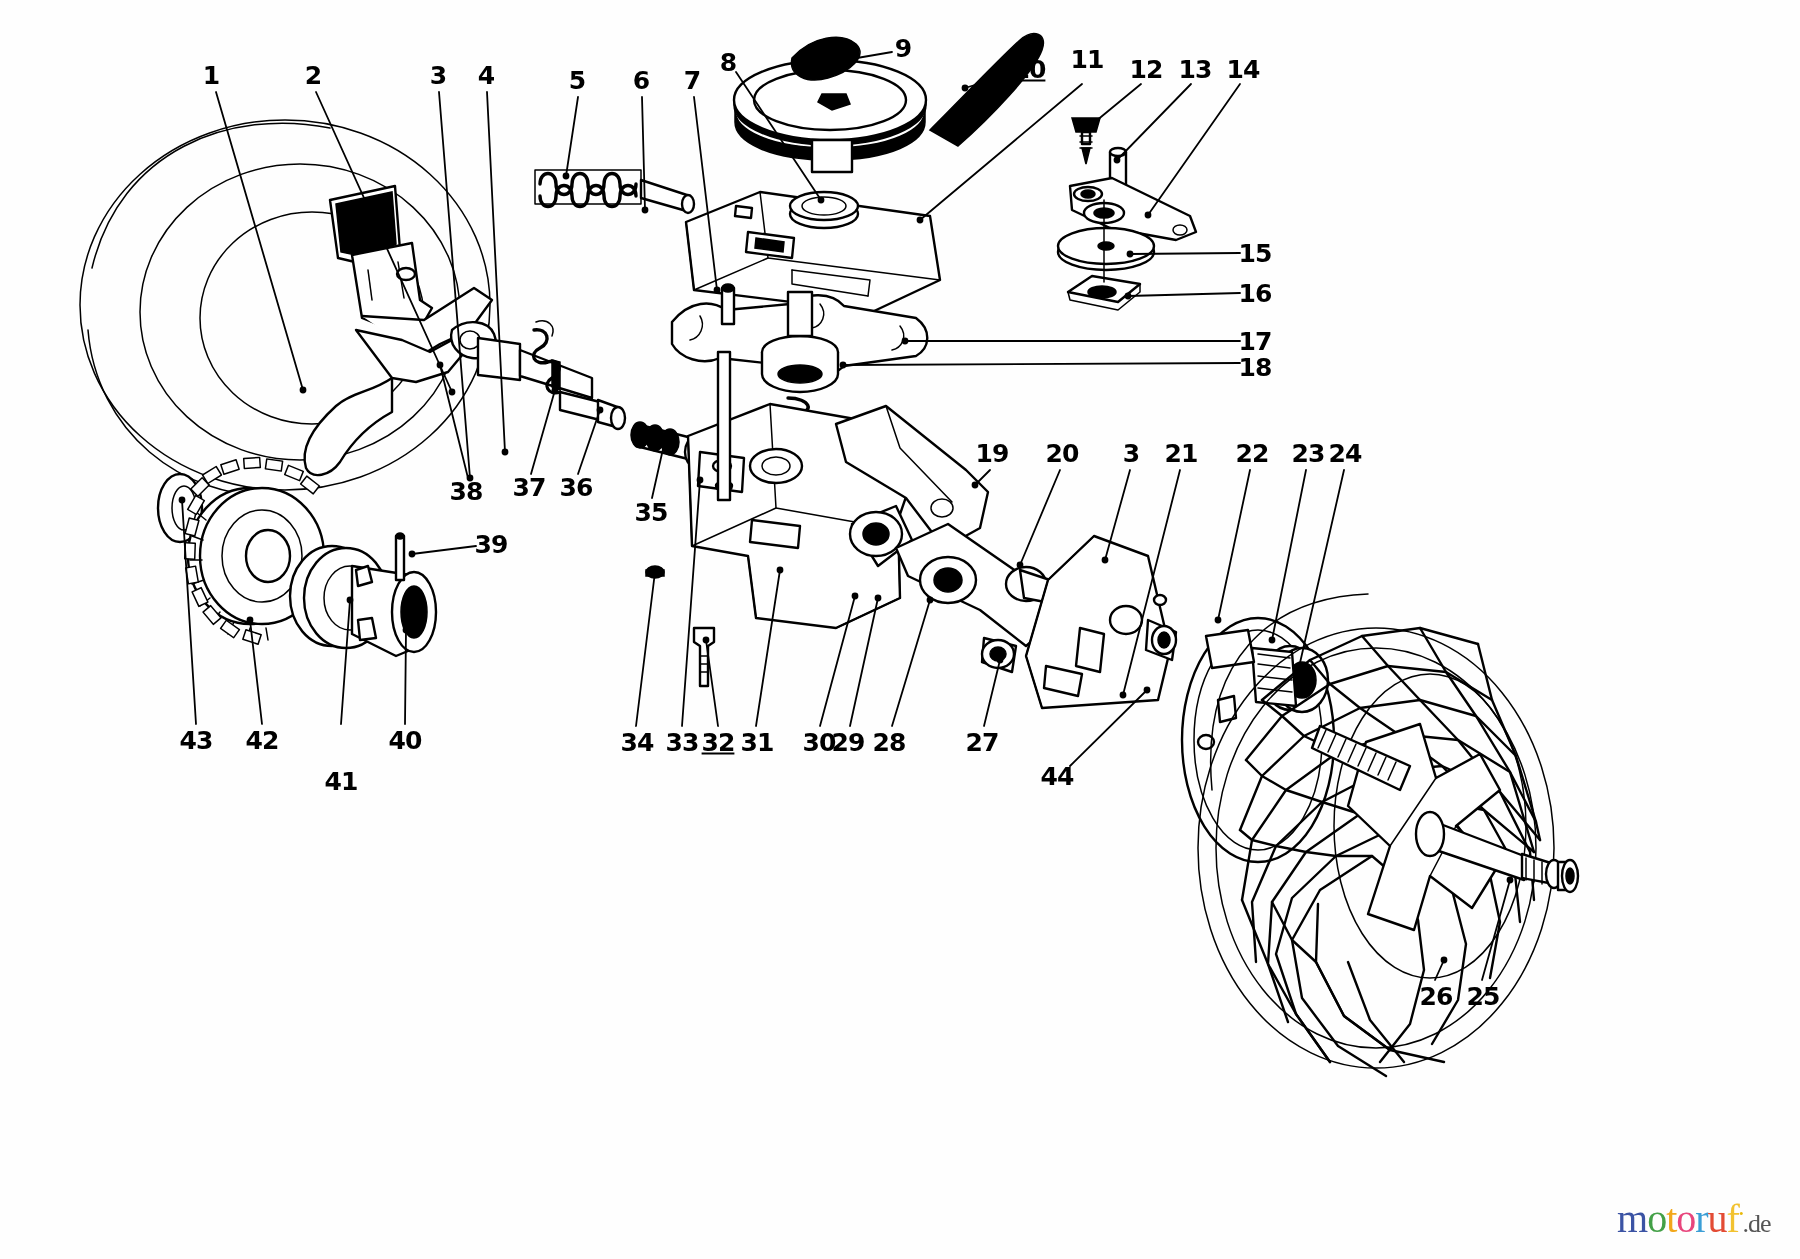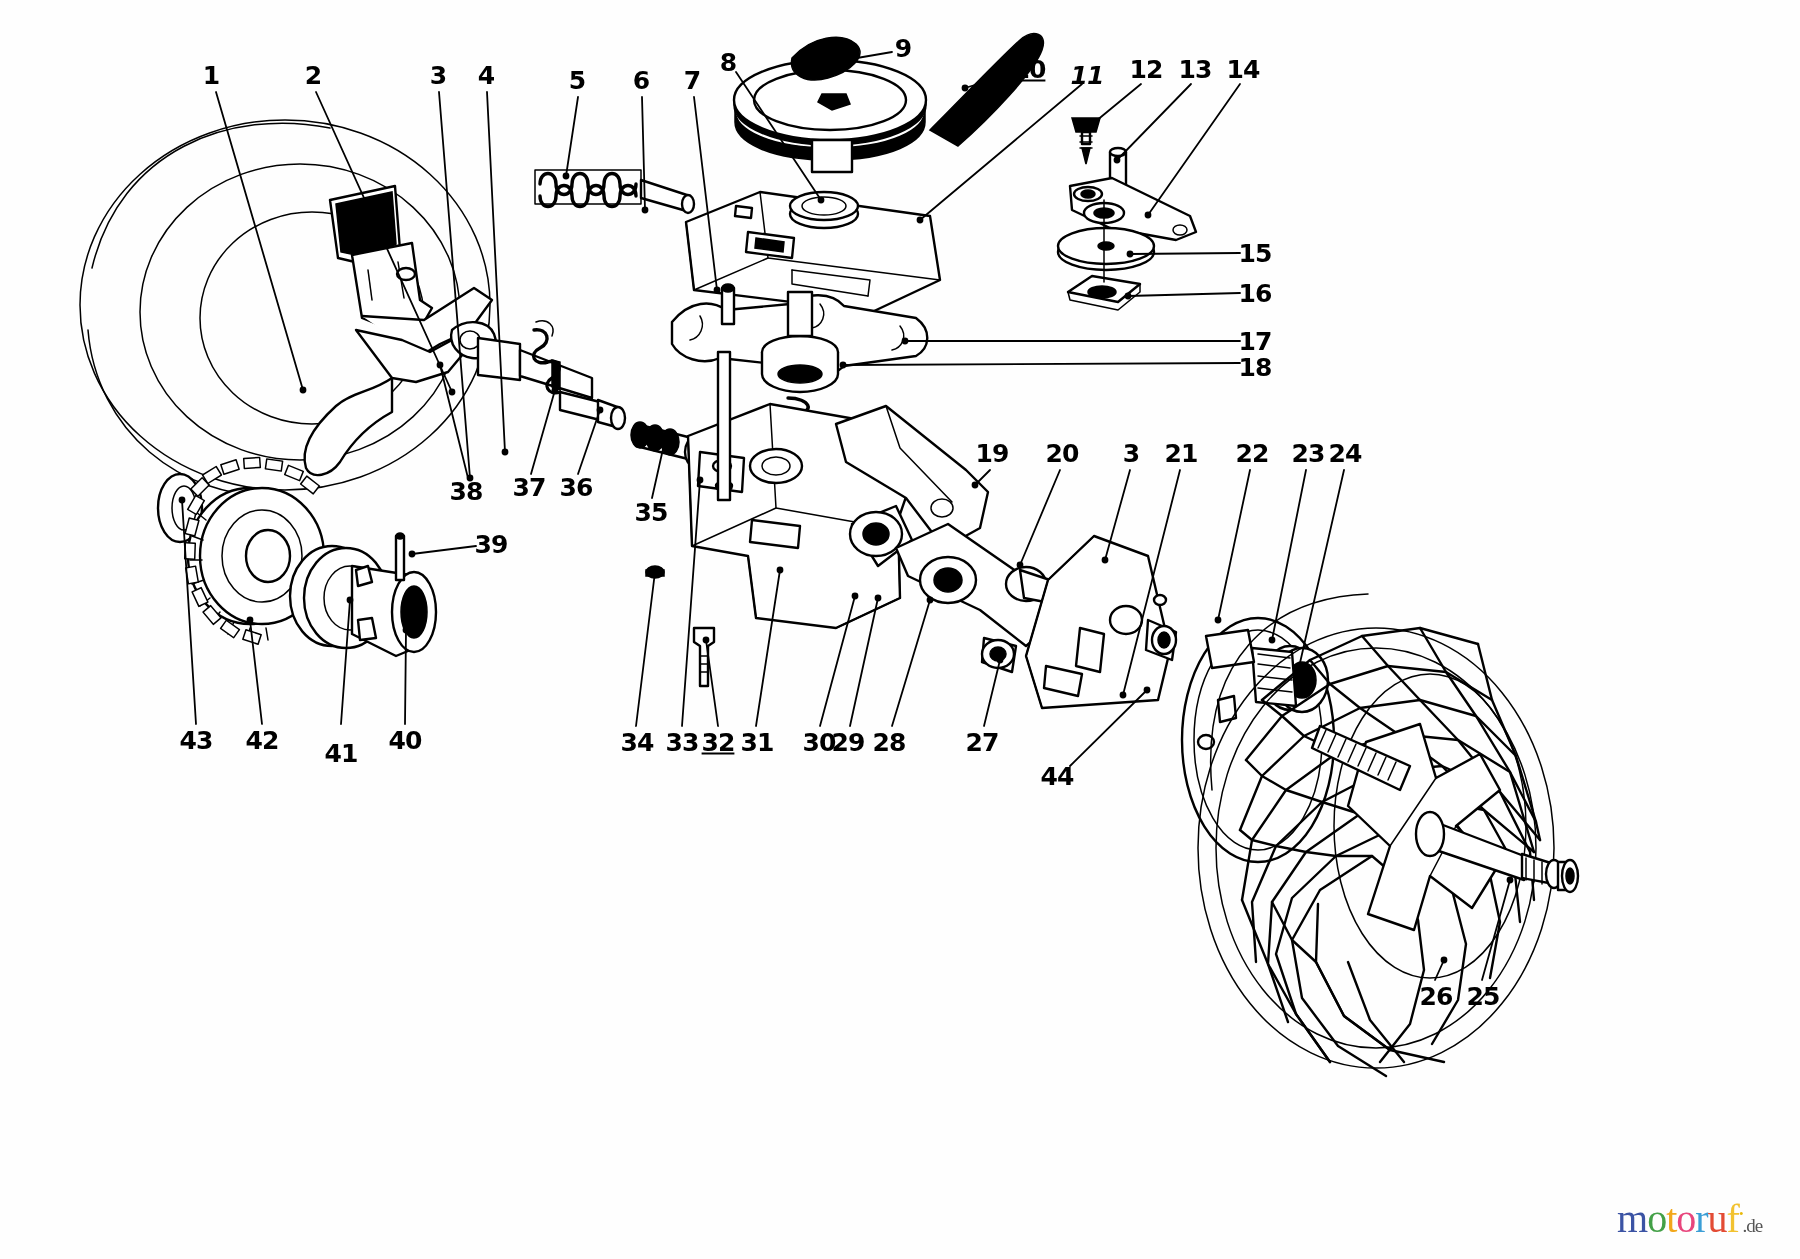--- a/index.html
+++ b/index.html
@@ -5,21 +5,21 @@
 <style>
   html,body{margin:0;padding:0;background:#ffffff;}
   body{font-family:"Liberation Sans",sans-serif;}
   #page{position:relative;width:1800px;height:1259px;background:#fefefe;overflow:hidden;}
   #art{position:absolute;left:0;top:0;width:1800px;height:1259px;}
   .callout{position:absolute;font-family:"DejaVu Sans",sans-serif;font-weight:bold;
            font-size:25px;color:#000;letter-spacing:-1px;line-height:1;white-space:nowrap;
            transform:translate(-50%,-50%);}
   #watermark{position:absolute;left:1617px;top:1195px;font-family:"Liberation Serif",serif;
              font-size:40px;letter-spacing:-1px;white-space:nowrap;}
-  #watermark .d{font-size:19px;color:#555;}
+  #watermark .d{font-size:26px;color:#555;}
   #watermark .dot{font-size:13px;vertical-align:super;color:#e8b90a;}
 </style>
 </head>
 <body>
 
 <div id="page">
 
   <svg id="art" viewBox="0 0 1800 1259" xmlns="http://www.w3.org/2000/svg">
     <defs>
       <style>
@@ -471,21 +471,21 @@
       <div class="callout" style="left: 211px; top: 75px;">1</div>
       <div class="callout" style="left: 313px; top: 75px;">2</div>
       <div class="callout" style="left: 438px; top: 75px;">3</div>
       <div class="callout" style="left: 486px; top: 75px;">4</div>
       <div class="callout" style="left: 577px; top: 80px;">5</div>
       <div class="callout" style="left: 641px; top: 80px;">6</div>
       <div class="callout" style="left: 692px; top: 80px;">7</div>
       <div class="callout" style="left: 728px; top: 62px;">8</div>
       <div class="callout" style="left: 903px; top: 48px;">9</div>
       <div class="callout" style="left: 1029px; top: 69px; text-decoration: underline;">10</div>
-      <div class="callout" style="left: 1087px; top: 75px; font-style: italic;">11</div>
+      <div class="callout" style="left: 1087px; top: 59px;">11</div>
       <div class="callout" style="left: 1146px; top: 69px;">12</div>
       <div class="callout" style="left: 1195px; top: 69px;">13</div>
       <div class="callout" style="left: 1243px; top: 69px;">14</div>
       <div class="callout" style="left: 1255px; top: 253px;">15</div>
       <div class="callout" style="left: 1255px; top: 293px;">16</div>
       <div class="callout" style="left: 1255px; top: 341px;">17</div>
       <div class="callout" style="left: 1255px; top: 367px;">18</div>
       <div class="callout" style="left: 992px; top: 453px;">19</div>
       <div class="callout" style="left: 1062px; top: 453px;">20</div>
       <div class="callout" style="left: 1181px; top: 453px;">21</div>
@@ -502,21 +502,21 @@
       <div class="callout" style="left: 757px; top: 742px;">31</div>
       <div class="callout" style="left: 718px; top: 742px; text-decoration: underline;">32</div>
       <div class="callout" style="left: 682px; top: 742px;">33</div>
       <div class="callout" style="left: 637px; top: 742px;">34</div>
       <div class="callout" style="left: 651px; top: 512px;">35</div>
       <div class="callout" style="left: 576px; top: 487px;">36</div>
       <div class="callout" style="left: 529px; top: 487px;">37</div>
       <div class="callout" style="left: 466px; top: 491px;">38</div>
       <div class="callout" style="left: 491px; top: 544px;">39</div>
       <div class="callout" style="left: 405px; top: 740px;">40</div>
-      <div class="callout" style="left: 341px; top: 753px;">41</div>
+      <div class="callout" style="left: 341px; top: 781px;">41</div>
       <div class="callout" style="left: 262px; top: 740px;">42</div>
       <div class="callout" style="left: 196px; top: 740px;">43</div>
       <div class="callout" style="left: 1057px; top: 776px;">44</div>
     </div>
 
   <div id="watermark"><span style="color: rgb(59, 83, 164);">m</span><span style="color: rgb(67, 160, 71);">o</span><span style="color: rgb(242, 167, 27);">t</span><span style="color: rgb(232, 69, 124);">o</span><span style="color: rgb(59, 158, 214);">r</span><span style="color: rgb(227, 75, 52);">u</span><span style="color: rgb(242, 194, 48);">f</span><span class="dot">•</span><span class="d">.de</span></div>
 
 </div>
 
 </body></html>

